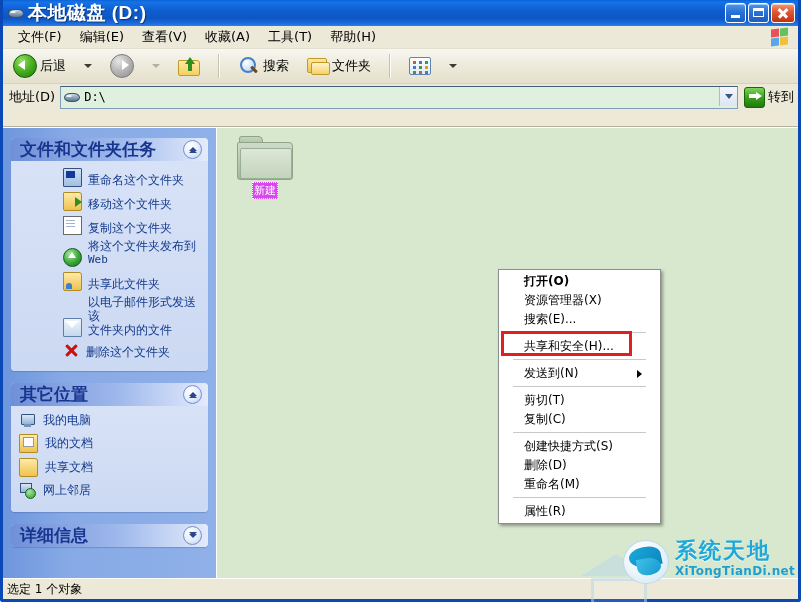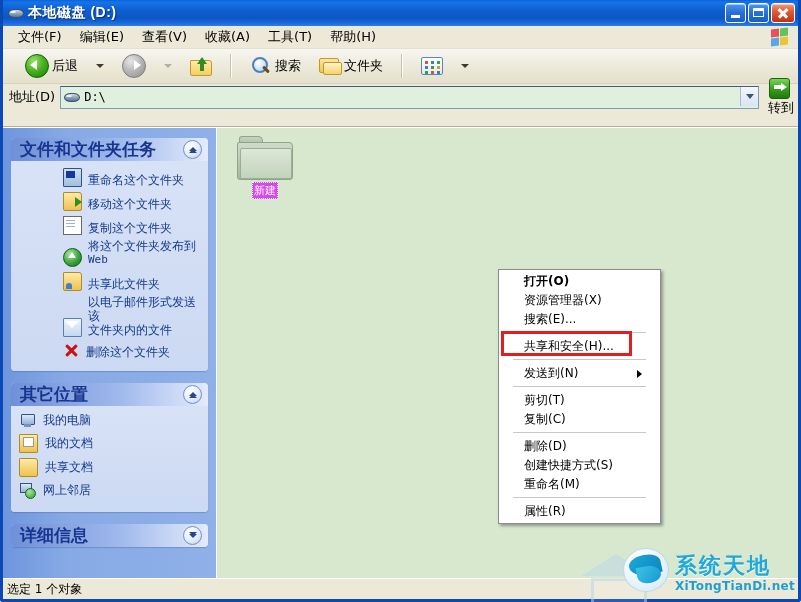--- a/index.html
+++ b/index.html
@@ -57,21 +57,21 @@
   .drive-glyph:after {
     content: "";
     position: absolute;
     left: 1px; top: 1px;
     width: 6px; height: 2px;
     background: #f2f6fa;
     border-radius: 50%;
   }
   #titlebar .tb-title {
     color: #ffffff;
-    font-size: 14px;
+    font-size: 19px;
     font-weight: bold;
     letter-spacing: 0.5px;
     text-shadow: 1px 1px 1px rgba(0,0,0,0.45);
     white-space: nowrap;
   }
   #titlebar .tb-buttons {
     margin-left: auto;
     display: flex;
     gap: 2px;
     align-items: center;
@@ -142,21 +142,21 @@
   .flag-q.c { left:1px; top:11px; background:#5aa7e8; transform: skewY(-8deg);}
   .flag-q.d { left:10px; top:10px; background:#f0c23a; transform: skewY(-8deg);}
 
   
   #toolbar {
     height: 34px;
     flex: none;
     background: linear-gradient(to bottom, #f7f6f1 0%, #ece9d8 55%, #e4e0cd 100%);
     display: flex;
     align-items: center;
-    padding-left: 17px;
+    padding-left: 5px;
     border-bottom: 1px solid #d6d2bf;
     gap: 8px;
   }
   .tbtn {
     display: flex;
     align-items: center;
     height: 28px;
     padding: 0 4px;
     border: 1px solid transparent;
     border-radius: 3px;
@@ -327,21 +327,20 @@
   #addressbar .addr-drop .v {
     width: 0; height: 0;
     border-left: 4px solid transparent;
     border-right: 4px solid transparent;
     border-top: 5px solid #36587d;
   }
   #go-button {
     display: flex; align-items: center;
     margin-left: 6px;
     white-space: nowrap;
-    flex-direction: column;
   }
   #go-button .go-circ {
     width: 19px; height: 19px;
     border-radius: 3px;
     background: linear-gradient(to bottom, #7ed45a 0%, #3ba01f 50%, #217a0c 100%);
     border: 1px solid #1a6409;
     position: relative;
     flex: none;
   }
   #go-button .go-circ:after {
@@ -619,23 +618,23 @@
     position: relative;
   }
   #statusbar .st-text {
     font-size: 12px; color: #000;
     font-family: "DejaVu Sans", "Liberation Sans", sans-serif;
   }
 
   
   #watermark {
     position: absolute;
-    right: 6px; bottom: 10px;
-    display: flex;
-    align-items: flex-end;
+    right: 6px; bottom: 18px;
+    display: flex;
+    align-items: flex-start;
     z-index: 80;
     pointer-events: none;
   }
   #wm-house {
     position: absolute;
     right: 150px; bottom: 0px;
     width: 70px; height: 48px;
     opacity: 0.55;
   }
   #wm-house .roof {
@@ -927,22 +926,22 @@
         <div class="cm-item">共享和安全(H)...</div>
         <div class="cm-sep"></div>
         <div class="cm-item">
           <span>发送到(N)</span>
           <span class="submenu-arrow"></span>
         </div>
         <div class="cm-sep"></div>
         <div class="cm-item">剪切(T)</div>
         <div class="cm-item">复制(C)</div>
         <div class="cm-sep"></div>
+        <div class="cm-item">创建快捷方式(S)</div>
         <div class="cm-item">删除(D)</div>
-        <div class="cm-item">创建快捷方式(S)</div>
         <div class="cm-item">重命名(M)</div>
         <div class="cm-sep"></div>
         <div class="cm-item">属性(R)</div>
       </div>
 
       <div id="highlight-box"></div>
 
     </div>
   </div>
 

